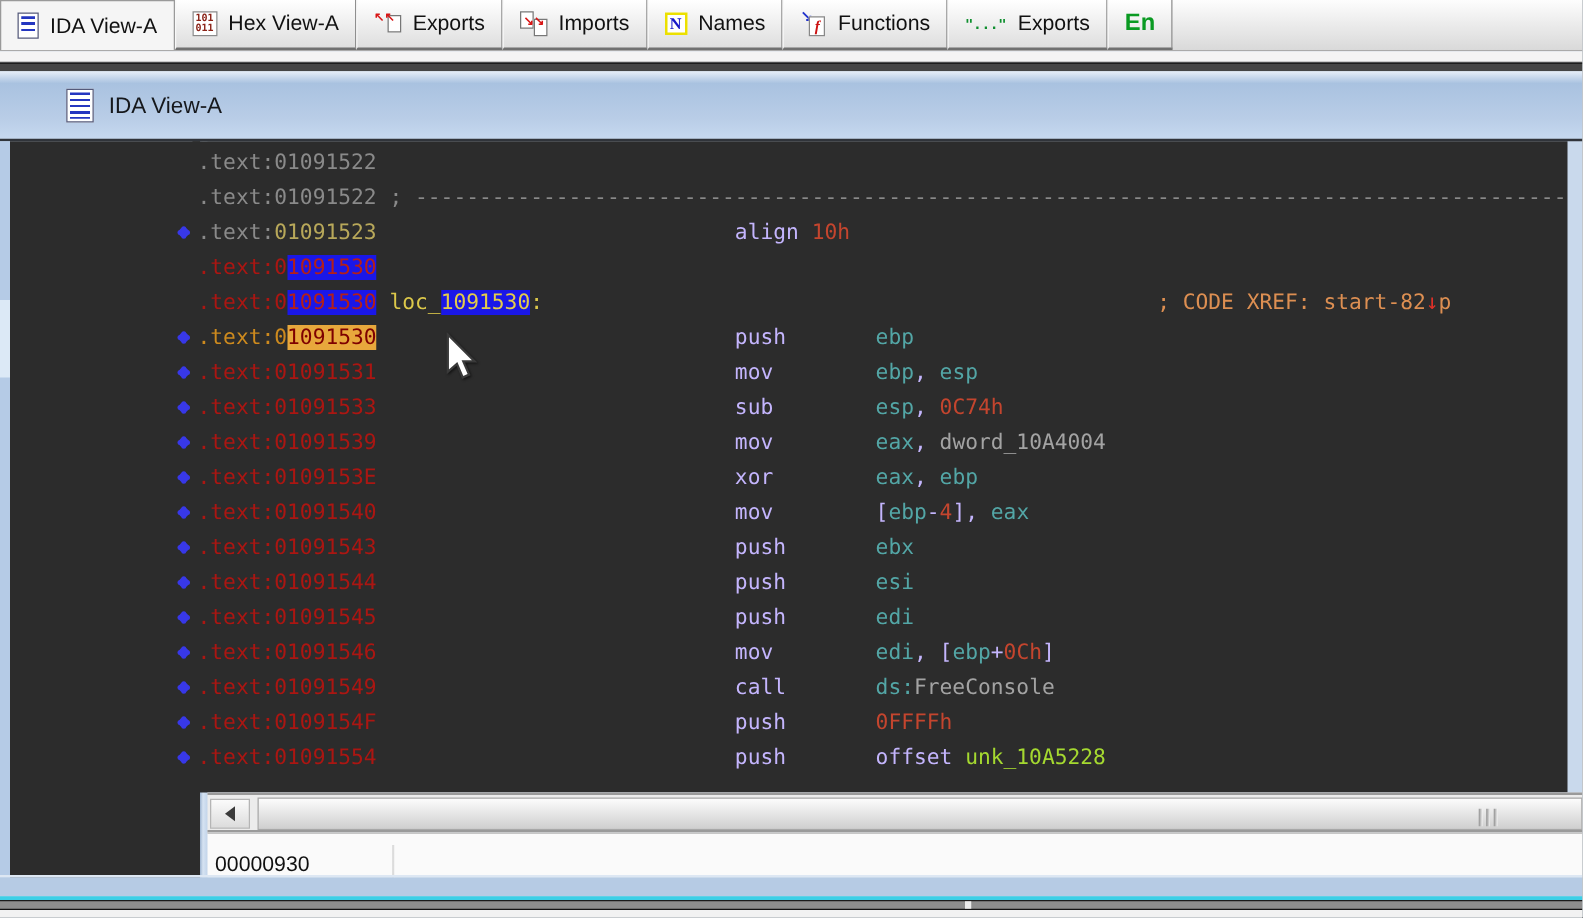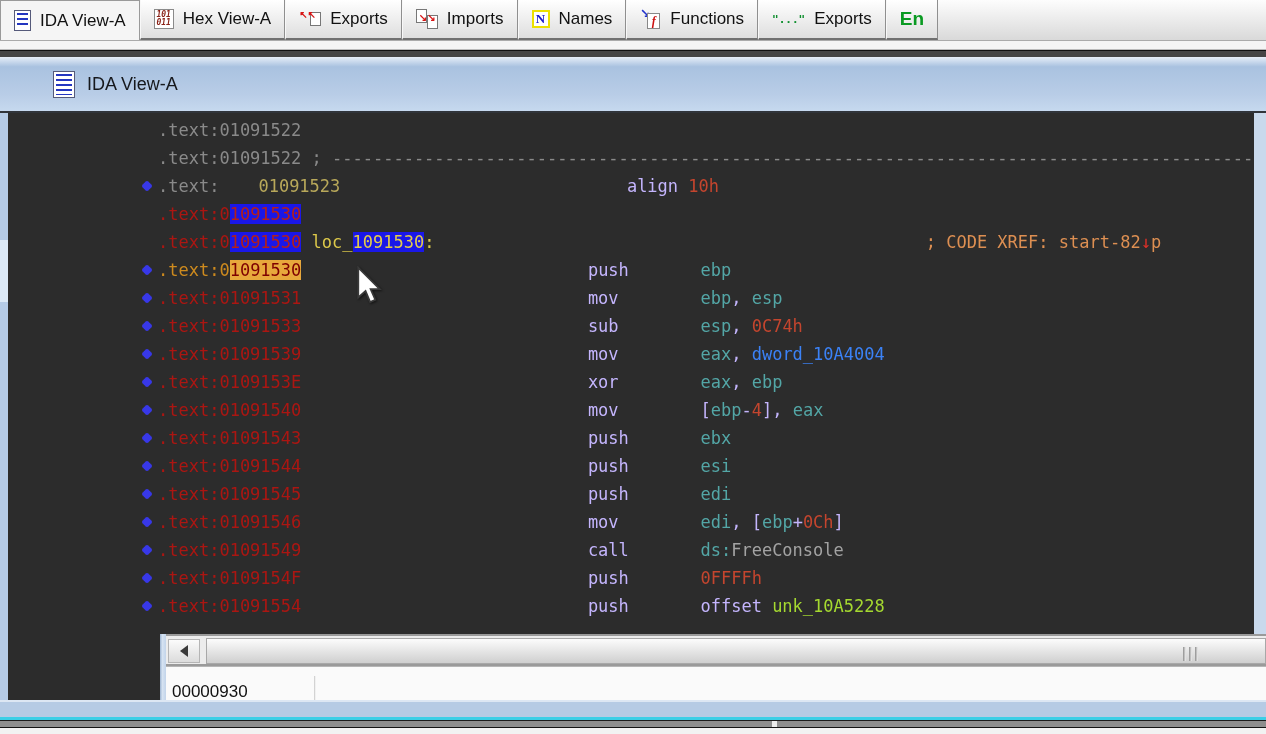--- a/index.html
+++ b/index.html
@@ -14,21 +14,21 @@
   .tab { display:flex; align-items:center; gap:9px; padding:0 13px; font-size:17px; color:#111;
          background:linear-gradient(#ffffff,#dedede); border-left:1px solid #f8f8f8;
          border-right:1px solid #8f8f8f; border-bottom:2px solid #707070; white-space:nowrap; cursor:default; }
   .tab.active { background:#f5f5f5; border:1px solid #9a9a9a; border-bottom:none; }
   .icon { display:inline-flex; align-items:center; justify-content:center; flex:none; }
   .doc-icon { width:17px; height:21px; background:#fff; border:1px solid #555a7a; padding:2px; }
   .doc-icon .stripes { width:100%; height:100%;
       background:repeating-linear-gradient(180deg,#2436c0 0 2px,#ffffff 2px 5px); }
   .hex-icon { width:20px; height:20px; background:#fff; border:1px solid #8a8a8a;
       font-family:"DejaVu Sans Mono",monospace; font-size:8px; line-height:8px; font-weight:bold;
-      color:#8b2318; display:flex; flex-direction:column; align-items:center; justify-content:center;font-style:italic; }
+      color:#8b2318; display:flex; flex-direction:column; align-items:center; justify-content:center; }
   .exports-icon,.imports-icon { position:relative; width:22px; height:20px; }
   .mini-page { position:absolute; background:#fff; border:1px solid #777; width:11px; height:14px; }
   .red-arrows { position:absolute; color:#d81515; font-weight:bold; font-size:10px; line-height:9px; }
   .names-icon { width:18px; height:18px; border:2px solid #ece000; background:#fff; color:#1717c8;
       font-family:"Liberation Serif",serif; font-weight:bold; font-size:13px;
       display:flex; align-items:center; justify-content:center; }
   .functions-icon { position:relative; width:21px; height:20px; }
   .functions-icon .fpage { position:absolute; right:1px; bottom:0; width:13px; height:16px;
       background:#fff; border:1px solid #888; color:#cc1111; font-family:"Liberation Serif",serif;
       font-style:italic; font-weight:bold; font-size:12px; display:flex; align-items:center; justify-content:center; }
@@ -56,31 +56,31 @@
          box-shadow:0 -3px 0 -2px #3838e8, 0 3px 0 -2px #3838e8, -3px 0 0 -2px #3838e8, 3px 0 0 -2px #3838e8; }
   .divider-strip { position:absolute; left:160px; top:113px; width:6px; height:589px;
          background:linear-gradient(90deg,#9db4d0,#d6e3f2 40%,#c2d4ea); }
 
   .code-panel { position:absolute; left:154px; top:113px; width:1100px; height:521px;
         background:#2c2c2c; overflow:hidden; }
   .code-lines { padding:3px 0 0 4px; font-family:"DejaVu Sans Mono",monospace; font-size:17px;
         line-height:28px; white-space:pre; }
   .asm-line { height:28px; }
   .seg-gray { color:#8a8a8a; }
-  .seg-tan { color:#b8a85a;margin-left:39px; }
+  .seg-tan { color:#b8a85a; }
   .seg-raddr { color:#ab1612; }
   .seg-aamber { color:#cd8a1e; }
   .seg-hlblue-red { color:#b42018; background:#1a17e8; }
   .seg-hlblue-yel { color:#e3cb4a; background:#1a17e8; }
   .seg-hlamber { color:#7e0000; background:#e8a83c; }
   .seg-yellow { color:#dcc84a; }
   .seg-white { color:#c4b5fd; }
   .seg-teal { color:#53a6a6; }
   .seg-imm { color:#c4452e; }
-  .seg-name { color:#3b82f6; }
+  .seg-name { color:#a3a3a3; }
   .seg-mag { color:#a3a3a3; }
   .seg-lime { color:#a5d930; }
   .seg-com { color:#dd8f52; }
   .seg-xarrow { color:#e03028; }
 
   
   .hscroll { position:absolute; left:166px; top:634px; width:1100px; height:32px;
        background:#ececec; border-top:2px solid #9a9a9a; border-bottom:2px solid #9a9a9a; }
   .hscroll .arrow-btn { position:absolute; left:2px; top:3px; width:32px; height:24px;
        background:linear-gradient(#fbfbfb,#dcdcdc); border:1px solid #b5b5b5;

